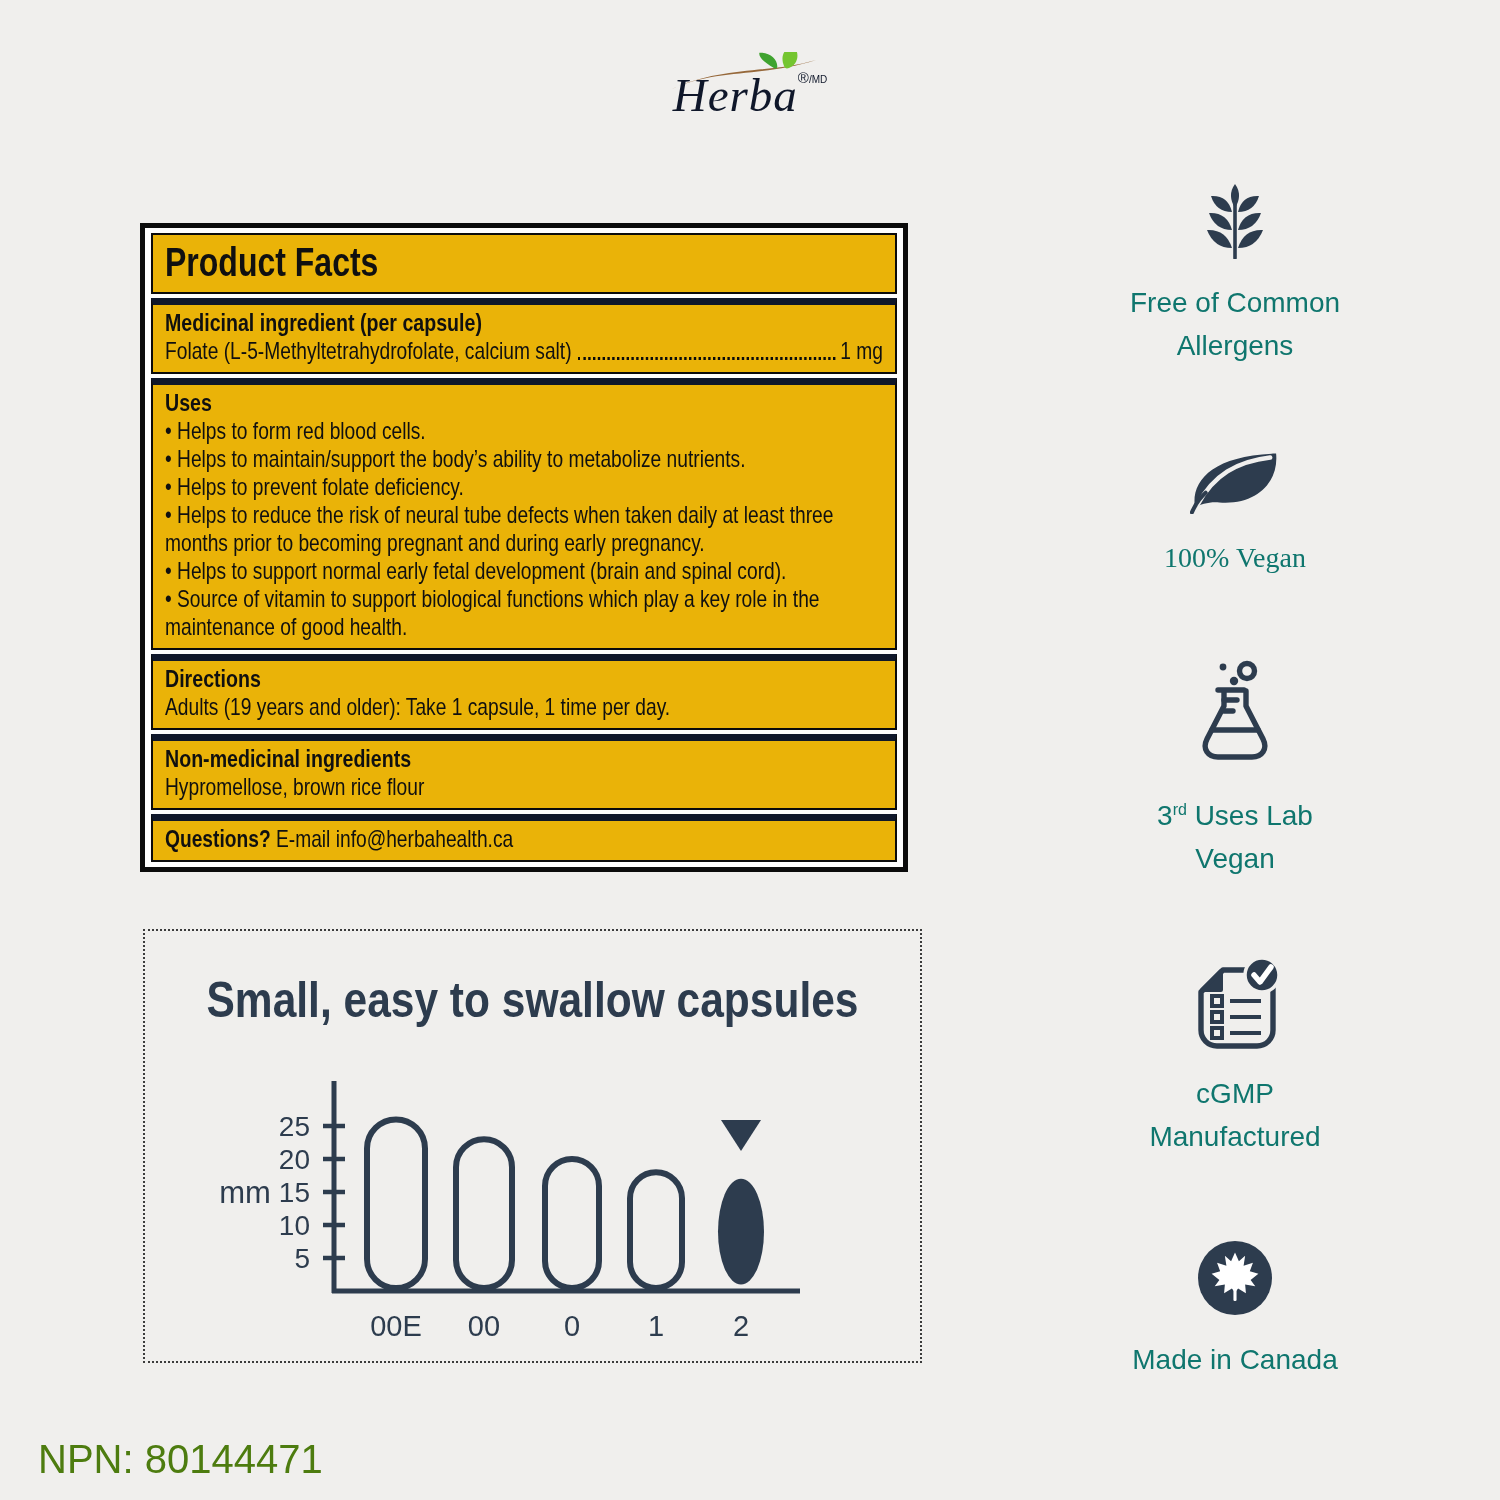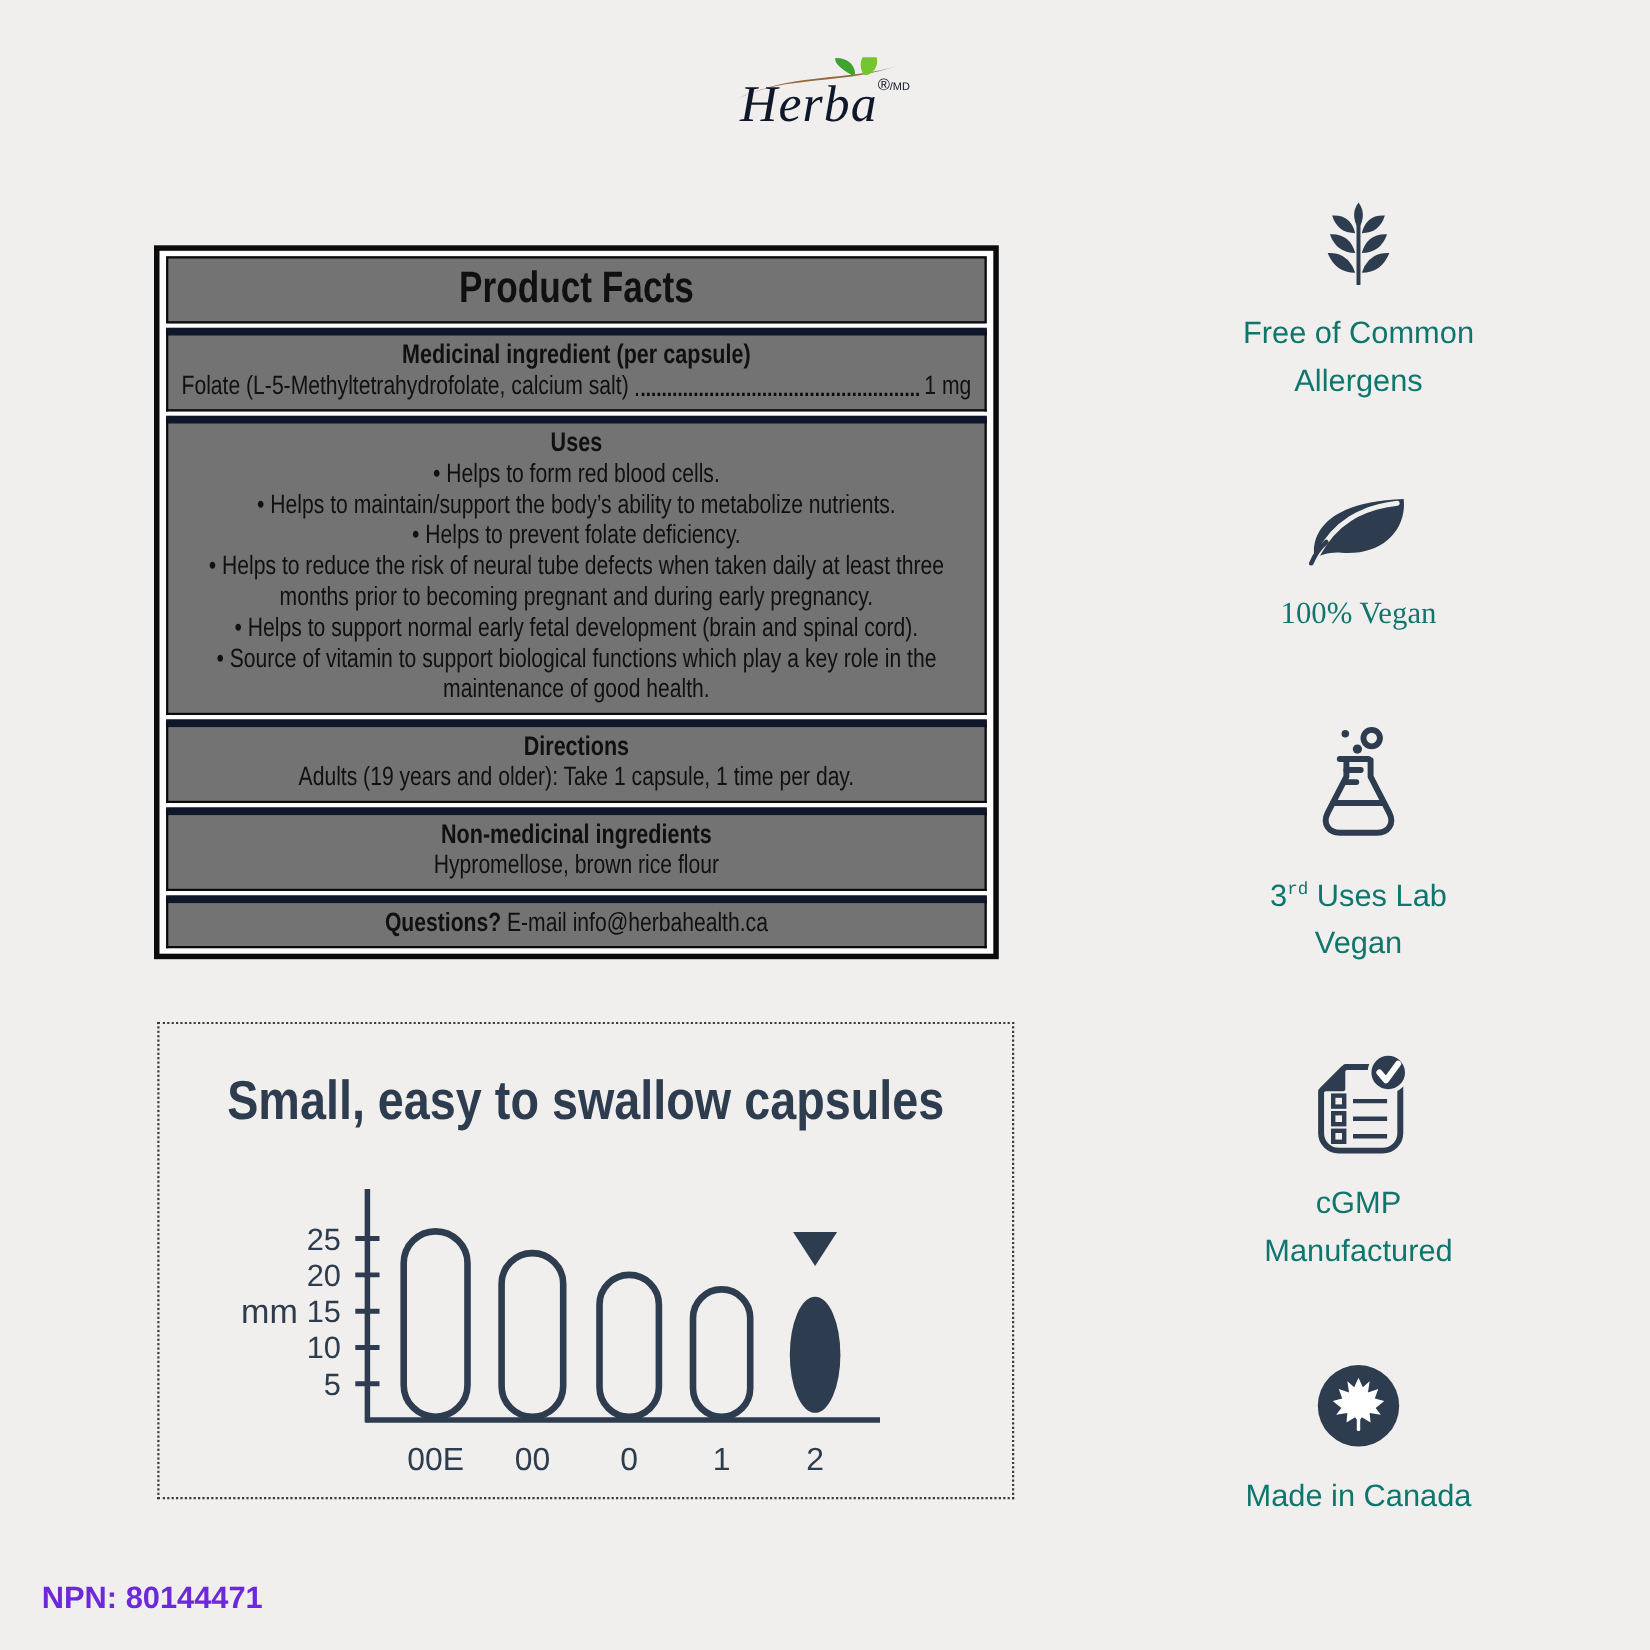--- a/index.html
+++ b/index.html
@@ -18,21 +18,21 @@
     font-size:47px;color:#0f172a;letter-spacing:1px;line-height:1;
   }
   .logo-sup{font-size:15px;font-style:normal;font-family:"Liberation Sans",sans-serif;vertical-align:28px;letter-spacing:0;}
   .logo-sup .md{font-size:10px;}
   
   .facts{
     position:absolute;left:140px;top:223px;width:768px;
     background:#fdfdfd;border:5px solid #0b0b0b;padding:5px 6px;
     color:#101010;box-sizing:border-box;
   }
-  .pf-sec{border:2px solid #0b0b0b;padding:4px 12px 7px;background:#737373;text-align:center;}
+  .pf-sec{border:2px solid #0b0b0b;padding:4px 12px 7px;background:#eab308;}
   .pf-sec + .pf-sec{margin-top:4px;border-top:7px solid #0f172a;}
   .cond{transform:scaleX(0.8);transform-origin:0 0;width:125%;}
   .pf-title{font-size:40px;font-weight:bold;line-height:1.15;}
   .pf-head{font-size:24.5px;font-weight:bold;line-height:28px;}
   .pf-body{font-size:24px;line-height:28px;}
   .bullet-line::before{content:"• ";}
   .ing-row{display:flex;align-items:flex-end;font-size:24px;line-height:28px;}
   .ing-leader{flex:1;border-bottom:3px dotted #0b0b0b;margin:0 6px 5px 8px;min-width:30px;}
   .ing-amount{white-space:nowrap;}
   .inline-head{font-weight:bold;}
@@ -43,28 +43,28 @@
   }
   .capsule-title{
     margin-top:40px;text-align:center;font-size:50px;font-weight:bold;
     color:#2d3c4e;white-space:nowrap;transform:scaleX(0.85);
   }
   .capsule-chart{position:absolute;left:0;top:0;width:779px;height:434px;}
   svg text{font-family:"Liberation Sans",sans-serif;}
   
   .badge{position:absolute;left:1060px;width:350px;display:flex;flex-direction:column;align-items:center;}
   .badge-label{margin-top:22px;font-size:28px;line-height:43px;text-align:center;color:#0f766e;}
-  .badge-label sup{font-size:16px;font-family:Liberation Mono, monospace;}
+  .badge-label sup{font-size:16px;}
   .b-allergens{top:183px;}
   .b-vegan{top:448px;font-family:Liberation Serif, serif;}
   .b-lab{top:658px;}
   .b-cgmp{top:956px;}
   .b-canada{top:1240px;}
   
-  .npn{position:absolute;left:38px;top:1437px;font-size:28px;color:#6d28d9;font-weight:bold;}
+  .npn{position:absolute;left:38px;top:1437px;font-size:40px;color:#4d7c0f;}
 </style>
 </head>
 <body>
 
 <div class="canvas">
 
   <div class="logo">
     <svg class="logo-swoosh" viewBox="0 0 152 42">
       <path d="M2 38 C 48 16, 92 26, 148 8 C 100 22, 52 14, 2 38 Z" fill="#96683a"></path>
       <path d="M104 16 C 96 8, 92 2, 94 -2 C 104 0, 110 8, 108 16 C 107 18, 105 18, 104 16 Z" fill="#3fa32f" transform="rotate(-14 104 10)"></path>

